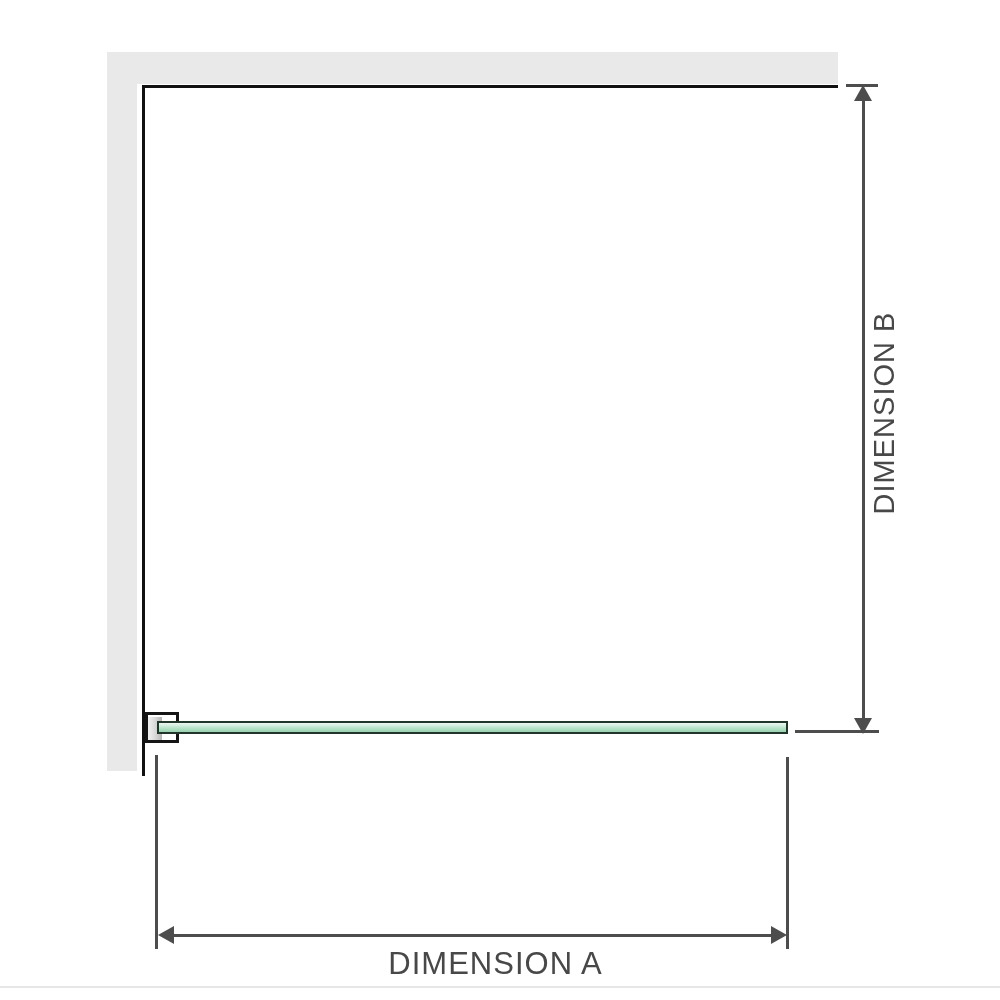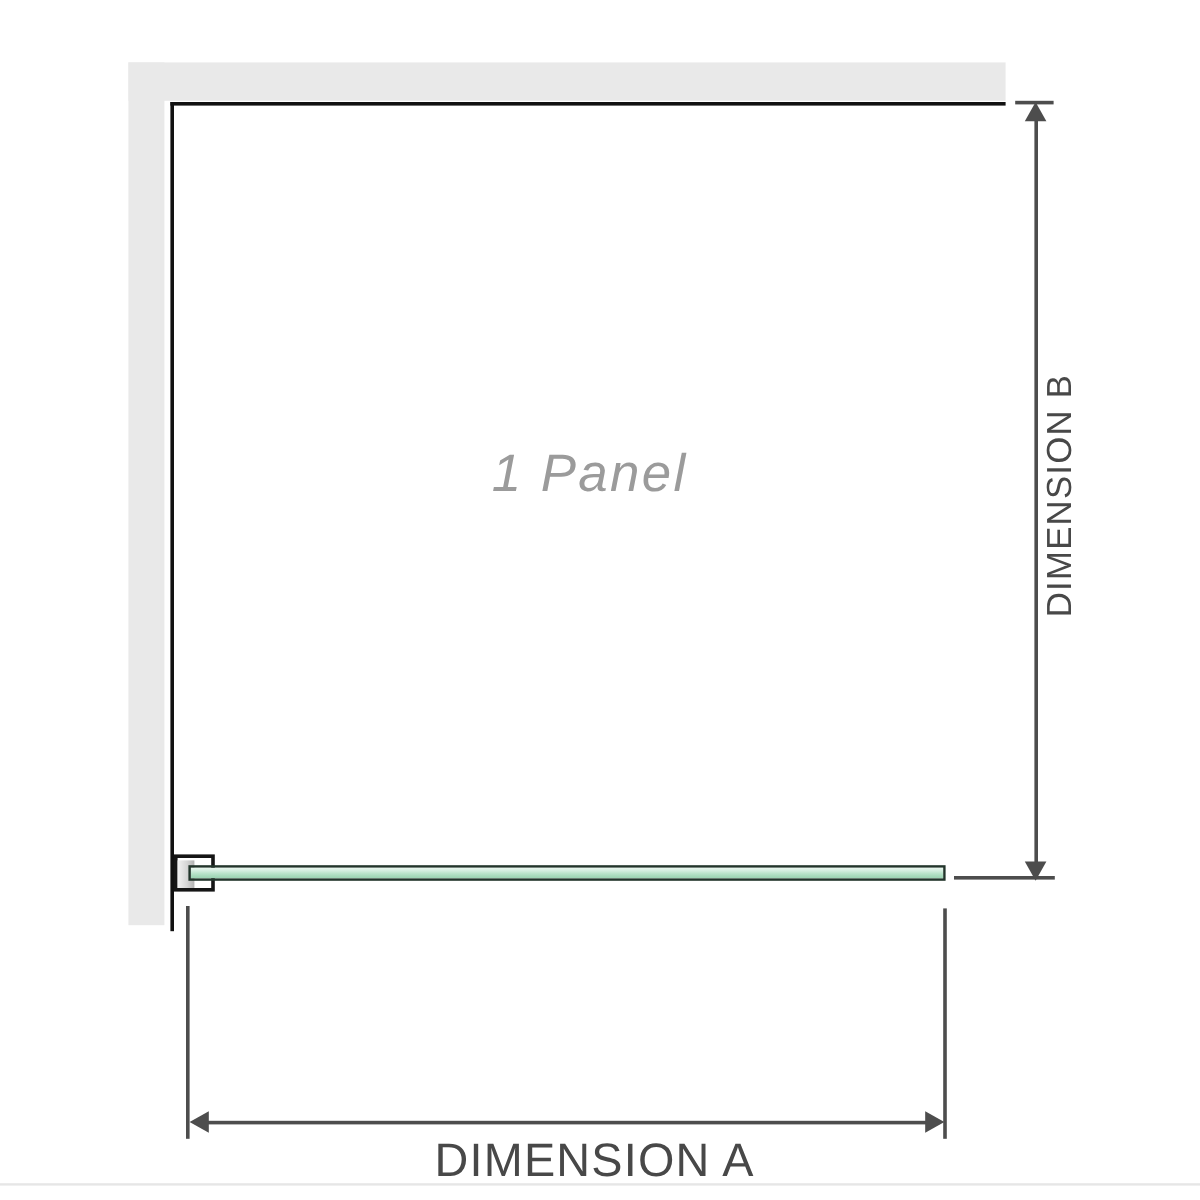--- a/index.html
+++ b/index.html
@@ -76,43 +76,40 @@
   }
 
   
   .dima-ext-left    { left:155px; top:755px; width:3px; height:194px; }
   .dima-ext-right   { left:786px; top:757px; width:3px; height:192px; }
   .dima-line        { left:170px; top:934px; width:606px; height:3px; }
   .dima-arrow-left  { left:158px; top:926px; }
   .dima-arrow-right { left:771px; top:926px; }
   .dima-label-wrap  { left:160px; top:946px; width:630px; text-align:center; }
   .dima-label {
-    font-size: 39px;
+    font-size: 31px;
     letter-spacing: 1px;
     color: var(--label-text);
     margin-left: 41px;
   }
 
   
   .bottom-divider { left:0; top:986px; width:1000px; height:2px; background: var(--divider); }
 </style>
 </head>
 <body>
 
 <div class="canvas">
 
   <div class="abs wall-top"></div>
   <div class="abs wall-left"></div>
 
   <div class="abs panel-border-top"></div>
   <div class="abs panel-border-left"></div>
 
-  <div class="abs panel-label-wrap">
-    <span class="panel-label">1 Panel</span>
-  </div>
 
   <div class="abs bracket"></div>
   <div class="abs bracket-inner"></div>
   <div class="abs glass"></div>
 
   <div class="abs dim-tick dimb-tick-top"></div>
   <div class="abs dim-tick dimb-tick-bottom"></div>
   <div class="abs dim-line dimb-line"></div>
   <div class="abs arrow arrow-up dimb-arrow-up"></div>
   <div class="abs arrow arrow-down dimb-arrow-down"></div>

